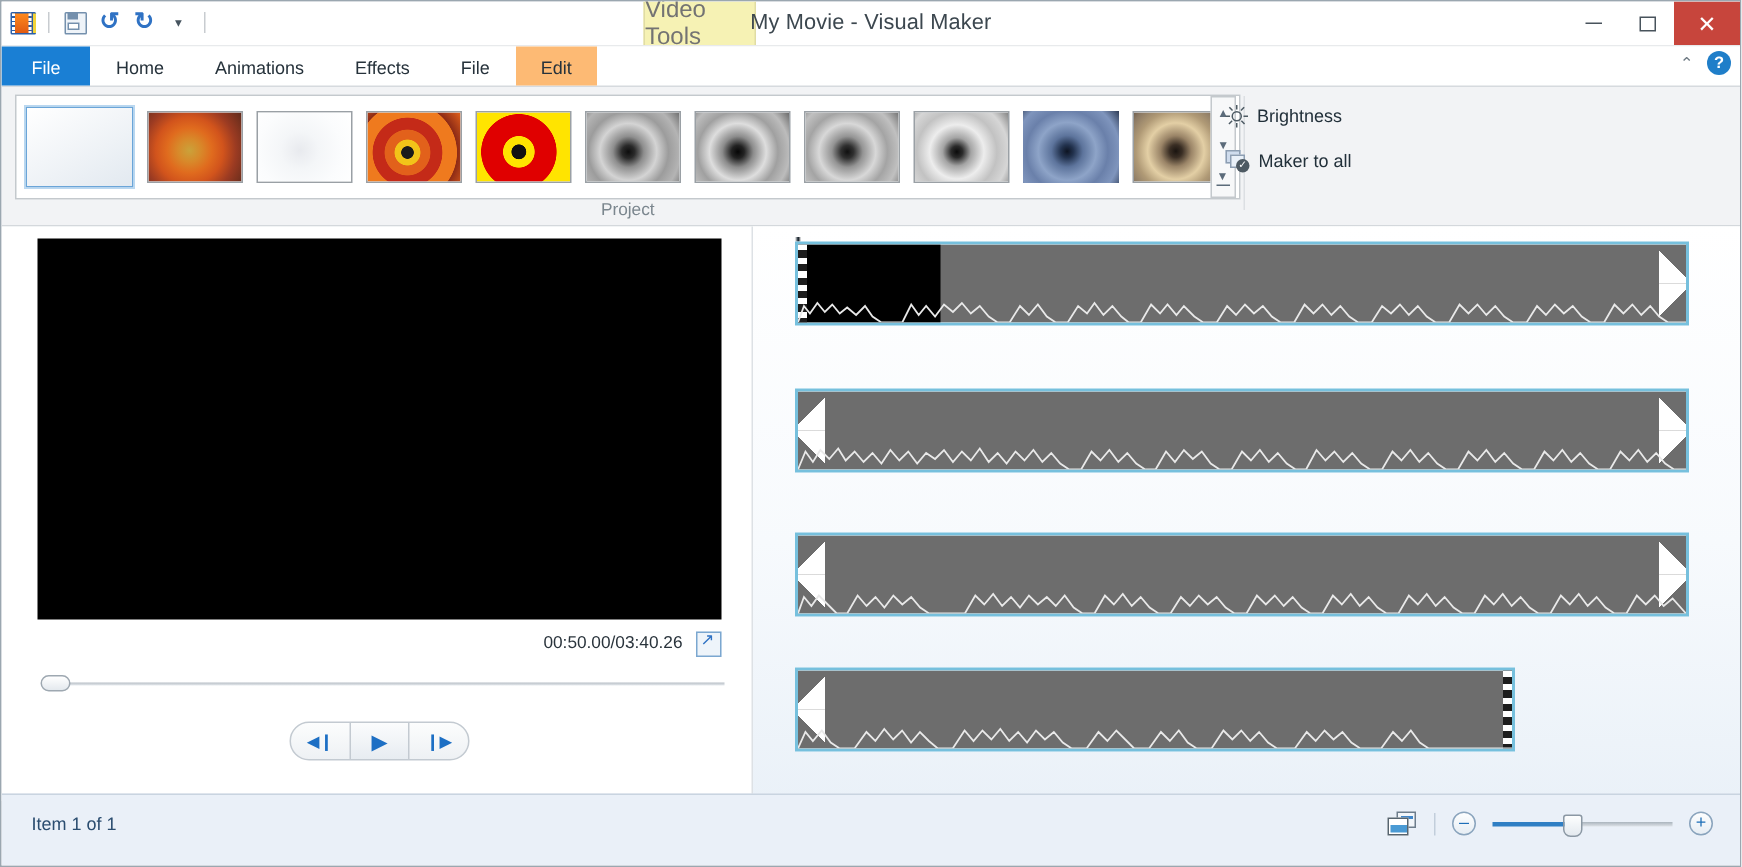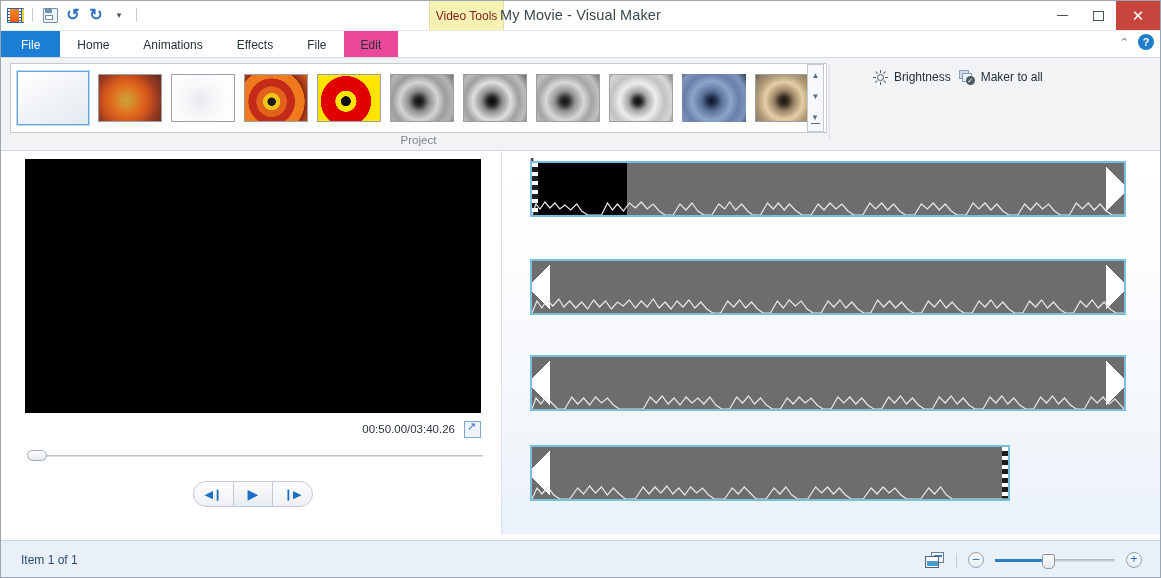--- a/index.html
+++ b/index.html
@@ -32,36 +32,36 @@
   .ic-save:before{content:"";position:absolute;left:4px;top:2px;width:7px;height:5px;background:#7490ad;}
   .ic-save:after{content:"";position:absolute;left:3.5px;top:9px;width:8px;height:5px;background:#ffffff;border:1px solid #7490ad;box-sizing:border-box;}
   
   .ic-arrow{font-size:16px;line-height:18px;color:#2f72c4;text-align:center;font-weight:bold;}
   .ic-dd{font-size:9px;line-height:18px;text-align:center;color:#46545f;}
 
   .wintitle{position:absolute;left:0;right:0;top:6px;text-align:center;font-size:14.5px;color:#3c474f;
       letter-spacing:.1px;}
   .vtools{position:absolute;left:428px;top:0px;width:73px;height:29px;background:#f6f2b4;
       border-left:1px solid #e0dca4;border-right:1px solid #e0dca4;
-      font-size:12px;color:#7f1d1d;display:flex;align-items:center;justify-content:center;}
+      font-size:16px;color:#737373;display:flex;align-items:center;justify-content:center;}
   .wbtns{position:absolute;right:0;top:0;display:flex;height:29px;}
   .wbtn{width:36px;height:29px;display:flex;align-items:center;justify-content:center;
         color:#48535c;font-size:13px;}
   .wbtn.close{width:44px;background:#c7453c;color:#fff;font-size:15px;}
   .minbar{width:11px;height:1px;background:#48535c;}
   .maxbox{width:11px;height:10px;border:1.5px solid #48535c;box-sizing:border-box;}
 
   
   .tabstrip{position:relative;height:26px;background:#ffffff;border-bottom:1px solid #d6dade;}
   .tabs{display:flex;height:26px;align-items:stretch;}
   .tab{display:flex;align-items:center;justify-content:center;font-size:12px;color:#26323b;
        padding:0 16px;min-width:52px;box-sizing:border-box;border:1px solid transparent;border-bottom:none;}
   .tab.file{background:#1a7fd4;color:#ffffff;padding:0 19px;}
   .tab.active{background:#f2f3f5;border-color:#d6dade;}
-  .tab.edit{background:#ec4899;}
+  .tab.edit{background:#fdba74;}
   .rbright{position:absolute;right:6px;top:3px;display:flex;align-items:center;gap:9px;}
   .chev{font-size:11px;color:#6b7780;}
   .helpbtn{width:16px;height:16px;border-radius:50%;background:#1f7ec9;color:#fff;font-size:11px;
      display:flex;align-items:center;justify-content:center;font-weight:bold;}
 
   
   .ribbon{position:relative;height:92px;background:#f2f3f5;border-bottom:1px solid #d4d8dc;}
   .gallery{position:absolute;left:9px;top:5px;width:817px;height:70px;background:#ffffff;
      border:1px solid #c4c9cd;box-sizing:border-box;display:flex;align-items:center;padding-left:6px;gap:9px;}
   .thumb{width:64px;height:48px;border:1px solid #9aa0a5;box-sizing:border-box;position:relative;overflow:hidden;flex:0 0 auto;}
@@ -70,21 +70,21 @@
   .thumb.noborder{border:none;}
   .fl{position:absolute;inset:0;}
   .scrollcol{position:absolute;left:806px;top:6px;width:17px;height:68px;
       border:1px solid #c4c9cd;background:#f7f8f9;display:flex;flex-direction:column;
       align-items:center;justify-content:space-around;box-sizing:border-box;}
   .sbtn{font-size:8px;color:#5b6b7a;line-height:1;}
   .sbtn .bar{width:9px;height:1.5px;background:#5b6b7a;margin-top:1px;}
   .effects-label{position:absolute;left:9px;top:76px;width:817px;text-align:center;
       font-size:11.5px;color:#7b868e;}
   .vsep{position:absolute;left:828px;top:6px;width:1px;height:76px;background:#dcdfe3;}
-  .rbcmds{position:absolute;left:868px;top:8px;display:flex;flex-direction:row;gap:0;}
+  .rbcmds{position:absolute;left:812px;top:8px;display:flex;flex-direction:column;gap:8px;}
   .rbcmd{display:flex;align-items:center;gap:6px;height:22px;padding:0 4px;font-size:12px;color:#22303a;}
   .sunicon{width:15px;height:15px;position:relative;}
   .sunicon .ring{position:absolute;left:4px;top:4px;width:7px;height:7px;border:1.4px solid #4d5a63;border-radius:50%;box-sizing:border-box;}
   .sunicon i{position:absolute;background:#4d5a63;}
   .applyicon{width:16px;height:15px;position:relative;}
   .applyicon .b{position:absolute;left:0;top:0;width:10px;height:9px;background:#cfdced;border:1px solid #8d9eb2;box-sizing:border-box;}
   .applyicon .f{position:absolute;left:3px;top:3px;width:10px;height:9px;background:#e9f0f8;border:1px solid #8d9eb2;box-sizing:border-box;}
   .applyicon .ck{position:absolute;left:7px;top:6px;width:9px;height:9px;border-radius:50%;background:#4e5a63;
       color:#fff;font-size:7px;line-height:9px;text-align:center;}
 
@@ -125,21 +125,21 @@
                 linear-gradient(45deg,transparent 49.6%,#ffffff 50%);
      background-size:100% 50%;background-position:0 0,0 100%;background-repeat:no-repeat;}
   .notch-r{position:absolute;right:0;top:0;bottom:0;width:18px;
      background:linear-gradient(225deg,transparent 49.6%,#ffffff 50%),
                 linear-gradient(-45deg,transparent 49.6%,#ffffff 50%);
      background-size:100% 50%;background-position:0 0,0 100%;background-repeat:no-repeat;}
   .wave{position:absolute;left:0;right:0;bottom:0;height:24px;}
   .wave svg{display:block;width:100%;height:100%;}
 
   
-  .status{position:absolute;left:0;bottom:0;width:100%;height:37px;
+  .status{position:absolute;left:0;bottom:0;width:100%;height:48px;
      background:#eaf0f8;border-top:1px solid #c9d4e0;box-sizing:border-box;}
   .statusitem{position:absolute;left:20px;top:12px;font-size:12px;color:#2b4d70;}
   .zonewrap{position:absolute;right:18px;top:8px;display:flex;align-items:center;gap:11px;height:22px;}
   .thumbview{width:20px;height:17px;position:relative;}
   .thumbview .p1{position:absolute;left:6px;top:0;width:13px;height:11px;background:#f2f6fa;border:1px solid #6d7d8c;box-sizing:border-box;}
   .thumbview .p1 b{position:absolute;left:2px;top:2px;width:8px;height:2px;background:#3f85c9;display:block;}
   .thumbview .p2{position:absolute;left:0;top:4px;width:14px;height:12px;background:#ffffff;border:1px solid #57646f;box-sizing:border-box;}
   .thumbview .p2 i{position:absolute;left:1px;bottom:1px;width:11px;height:5px;background:#4a9ad4;display:block;}
   .zsep{width:1px;height:15px;background:#c2cedb;}
   .zbtn{width:16px;height:16px;border-radius:50%;border:1px solid #8aa4bd;background:linear-gradient(180deg,#fdfefe,#e6edf4);

